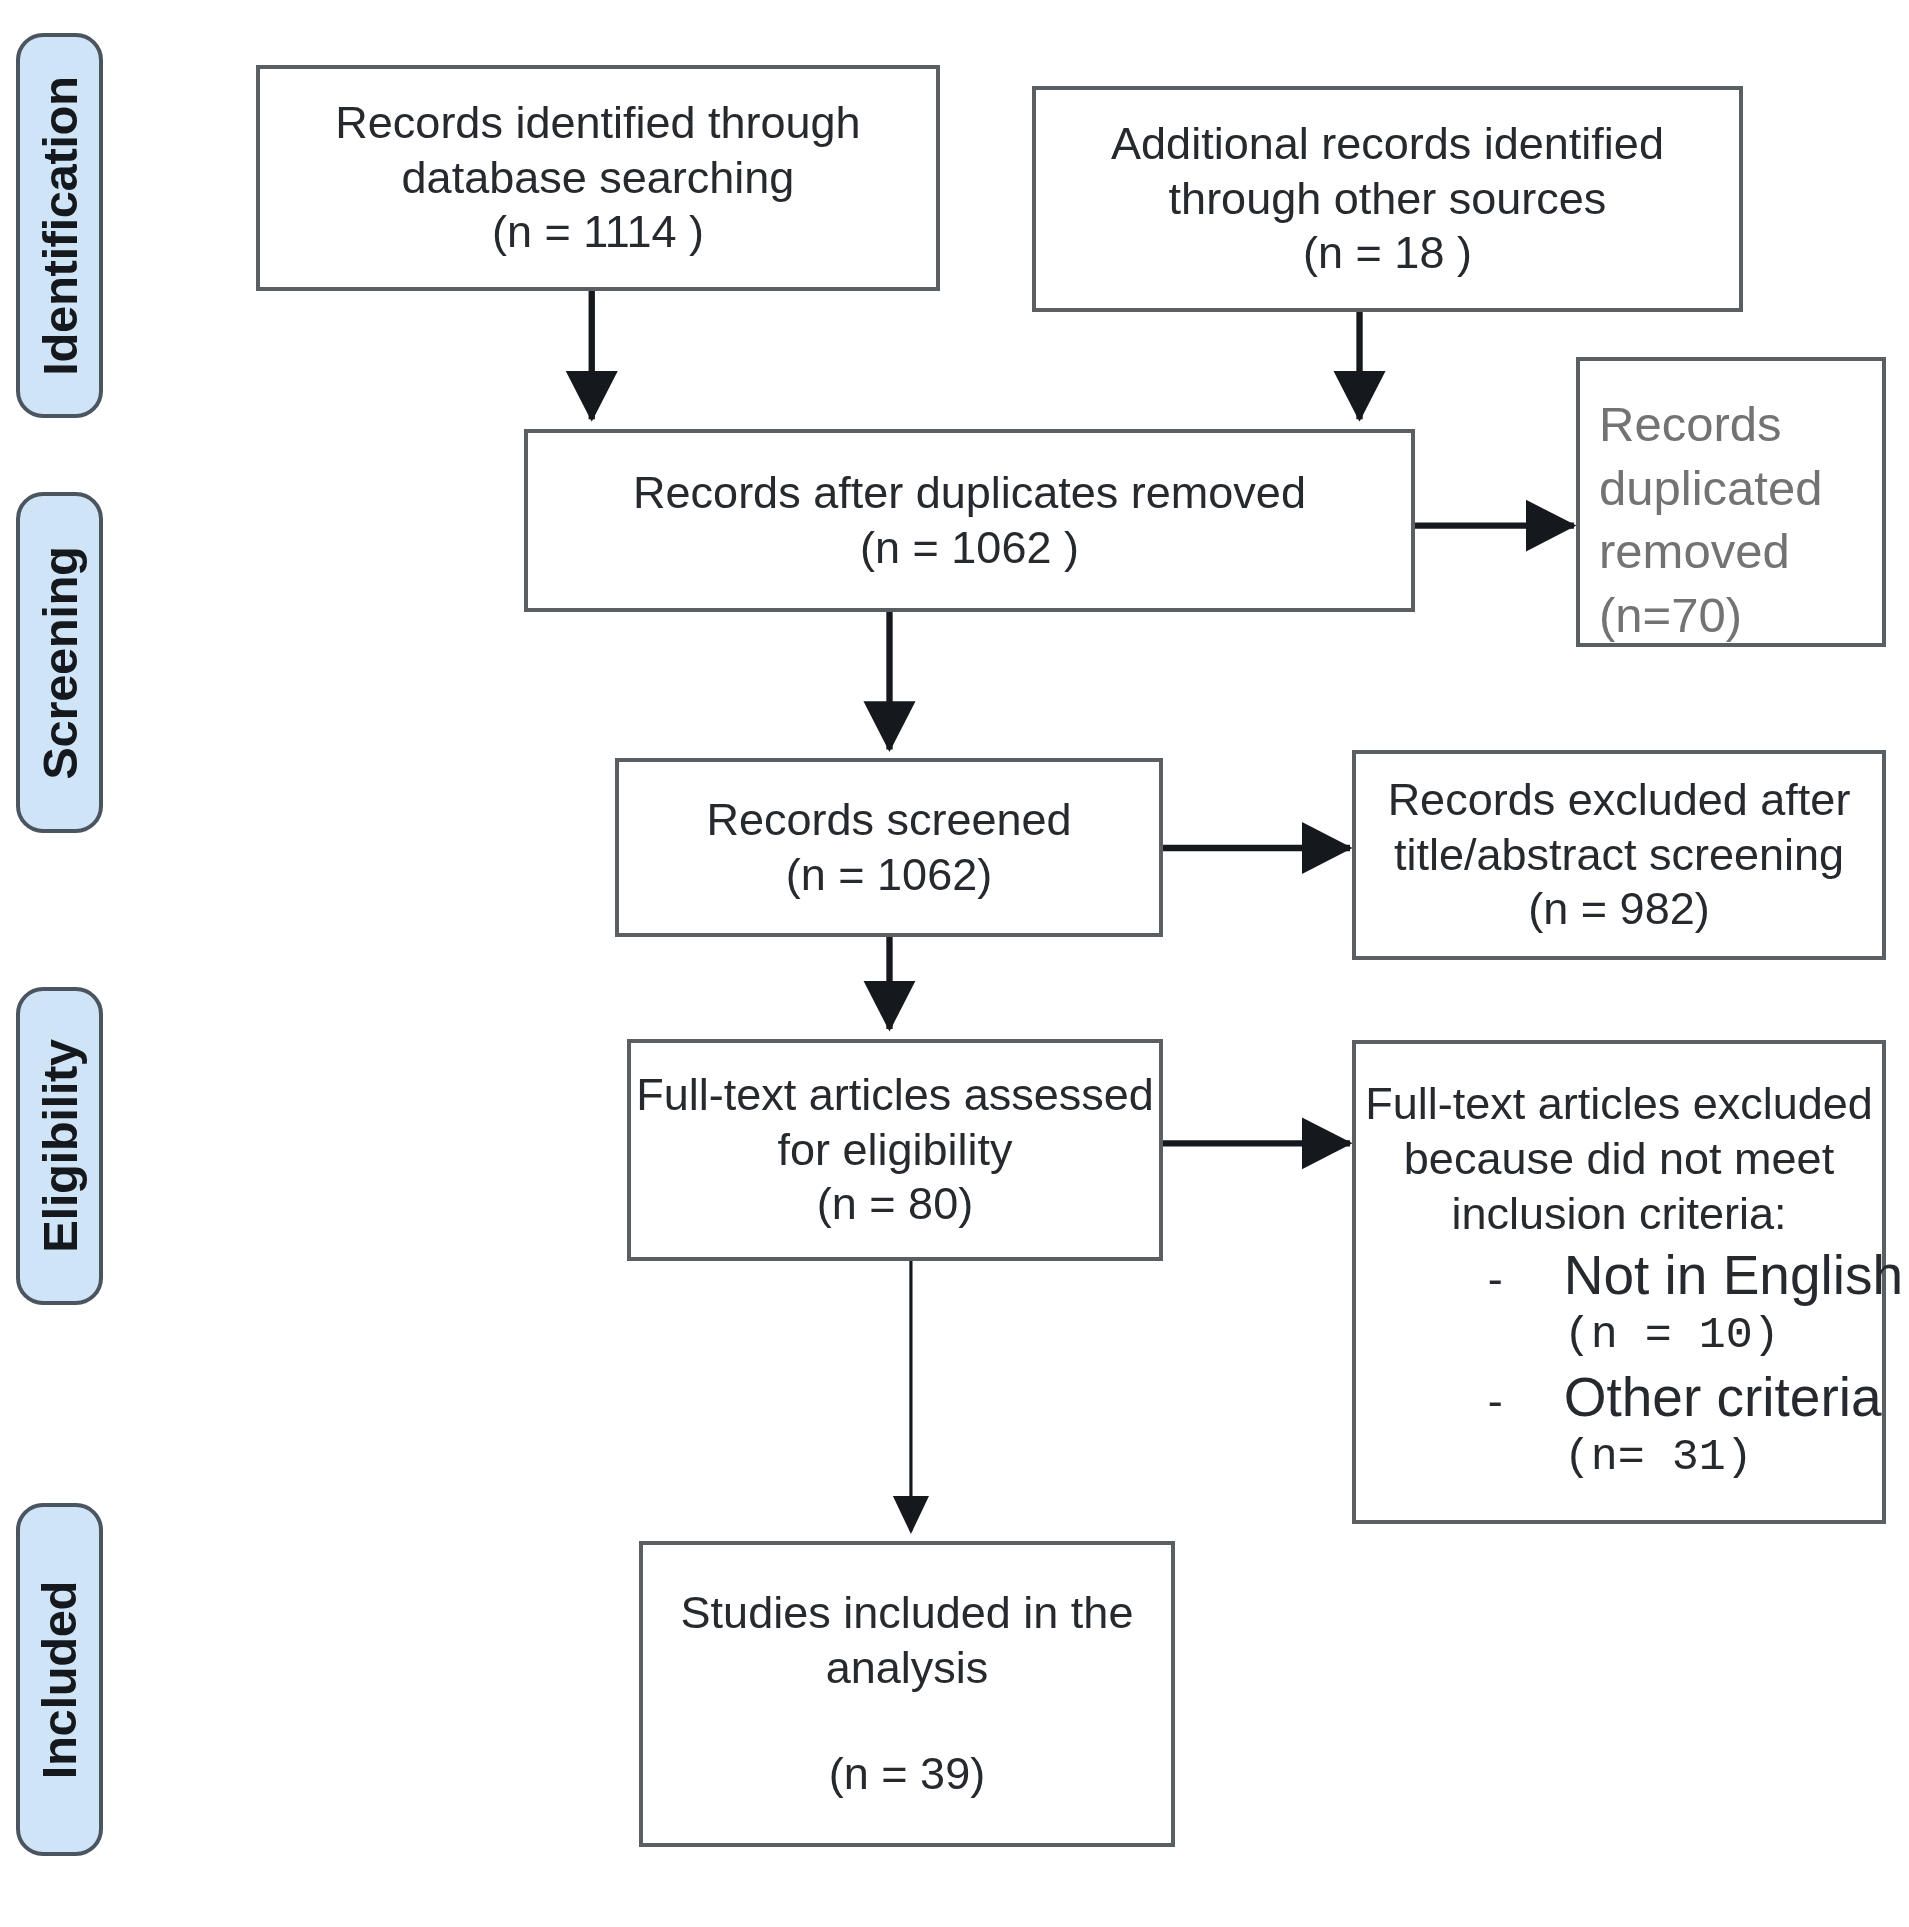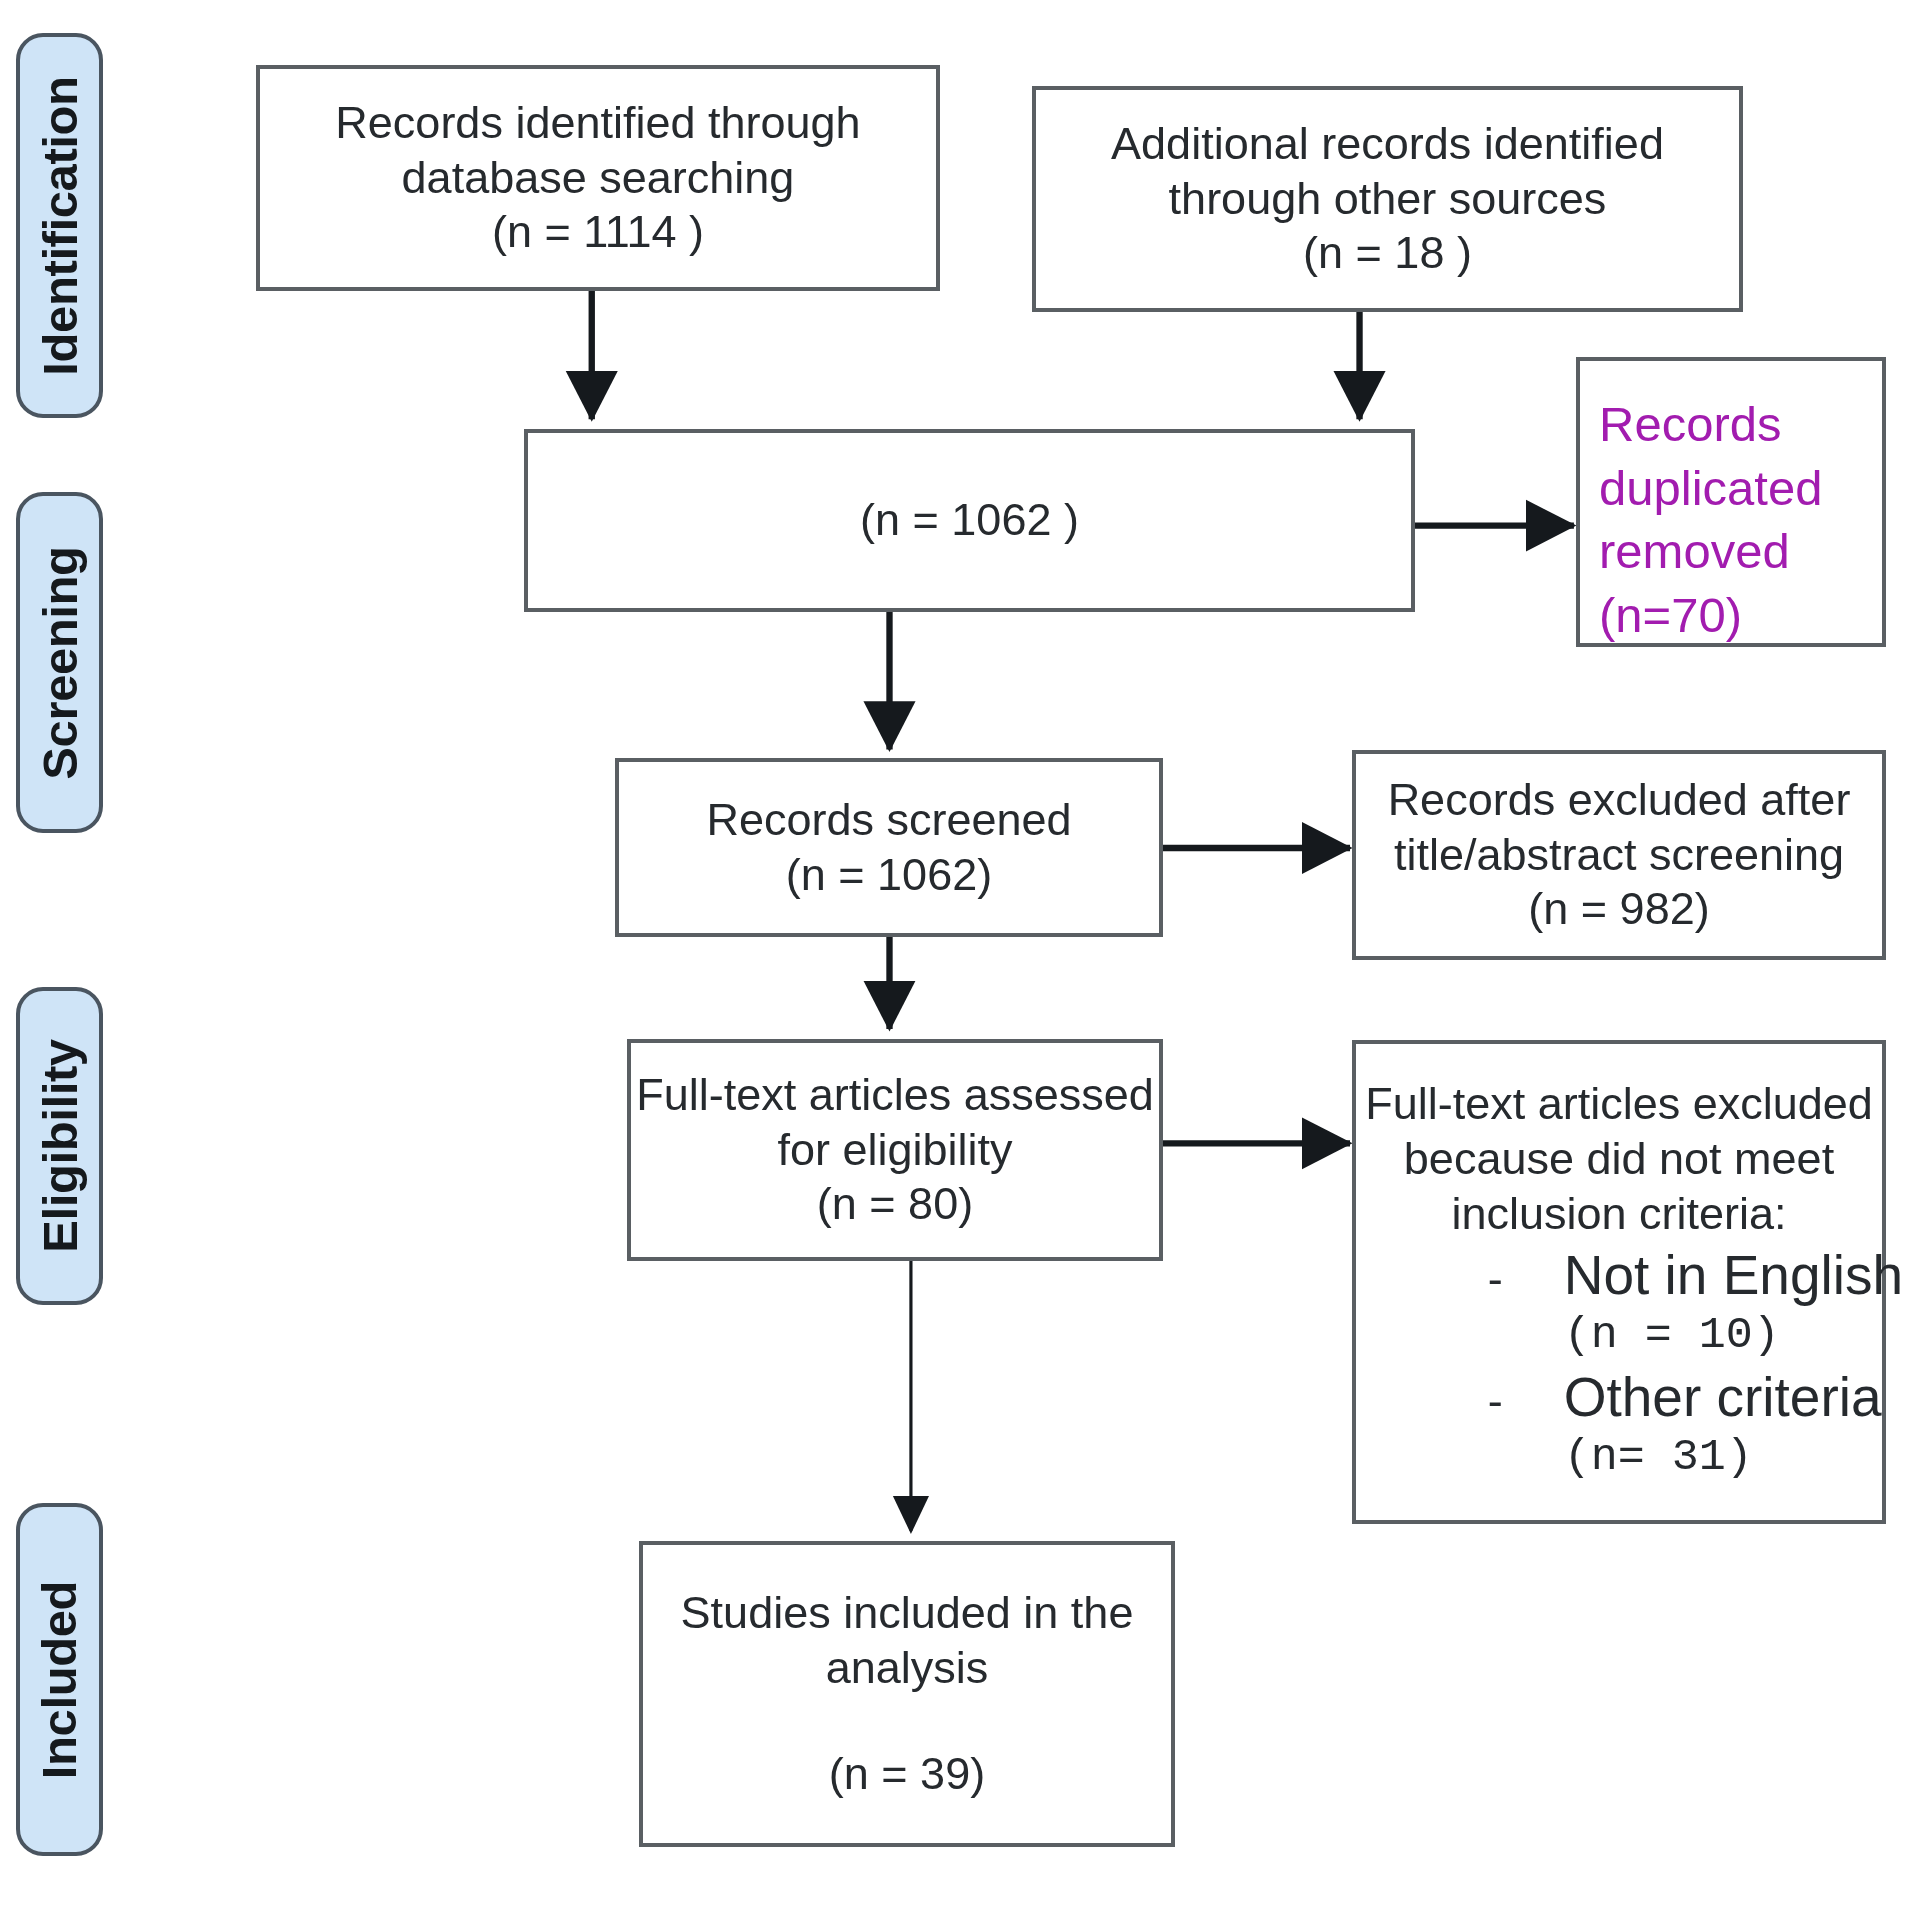--- a/index.html
+++ b/index.html
@@ -57,21 +57,21 @@
     font-size: 45px;
     line-height: 1.22;
     color: #262a2e;
     text-align: right;
     white-space: nowrap;
   }
   .flow-box.align-left .line {
     text-align: left;
     font-size: 49px;
     line-height: 1.30;
-    color: #a21caf;
+    color: #737373;
   }
   .flow-box .spacer {
     height: 51px;
   }
 
   
   .bullet-row {
     display: flex;
     align-items: baseline;
     width: 100%;
@@ -167,20 +167,21 @@
     <div class="line">(n = 1114 )</div>
   </div>
 
   <div class="flow-box" style="left:1032px; top:65px; width:711px; height:226px;margin-top:21px;">
     <div class="line">Additional records identified</div>
     <div class="line">through other sources</div>
     <div class="line">(n = 18 )</div>
   </div>
 
   <div class="flow-box" style="left:524px; top:429px; width:891px; height:183px;">
+    <div class="line">Records after duplicates removed</div>
     <div class="line">(n =  1062 )</div>
   </div>
 
   <div class="flow-box align-left" style="left:1576px; top:357px; width:310px; height:290px;">
     <div class="line">Records</div>
     <div class="line">duplicated</div>
     <div class="line">removed</div>
     <div class="line">(n=70)</div>
   </div>
 

